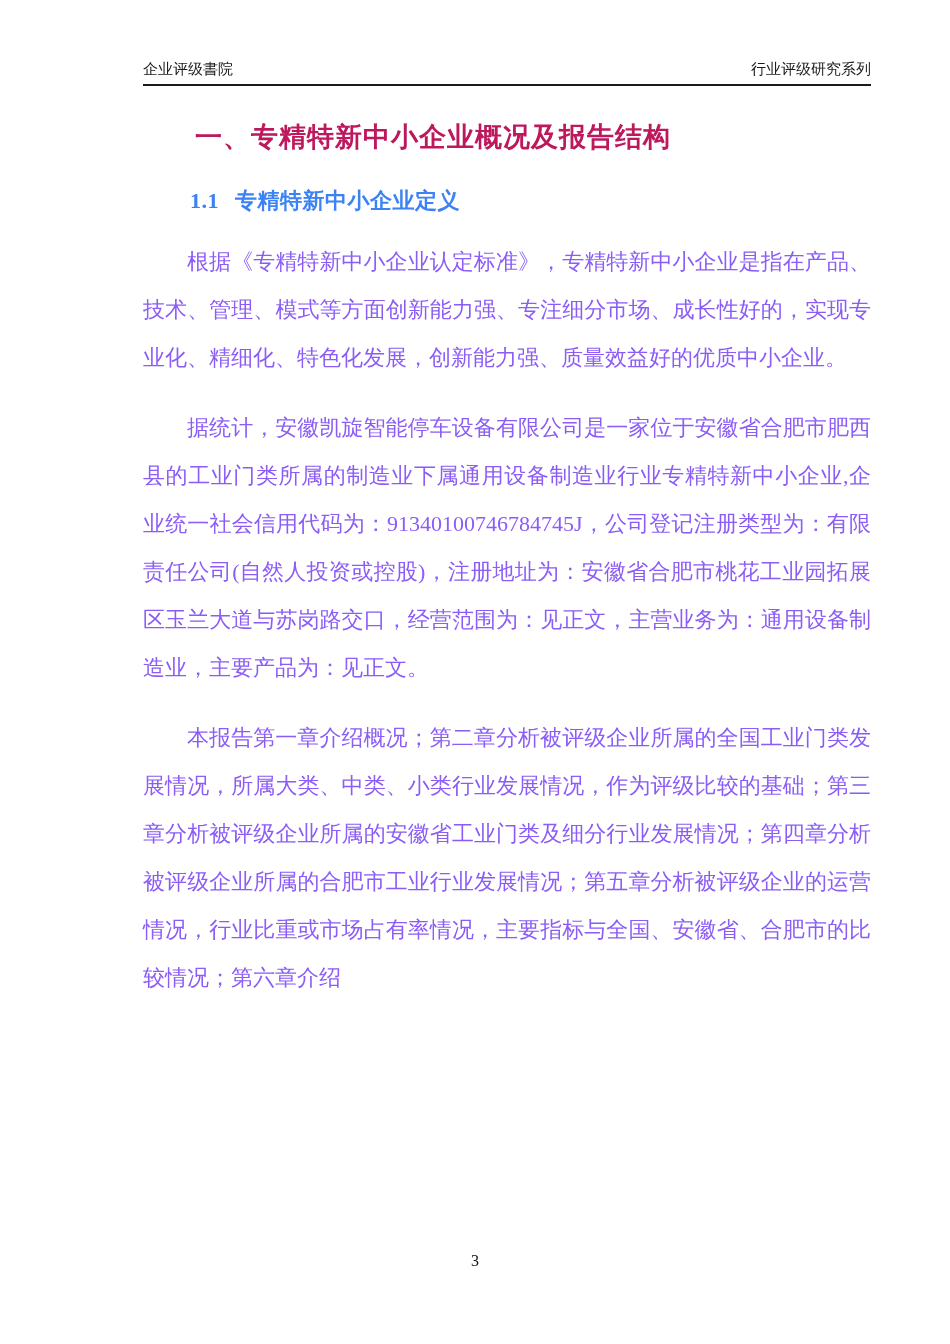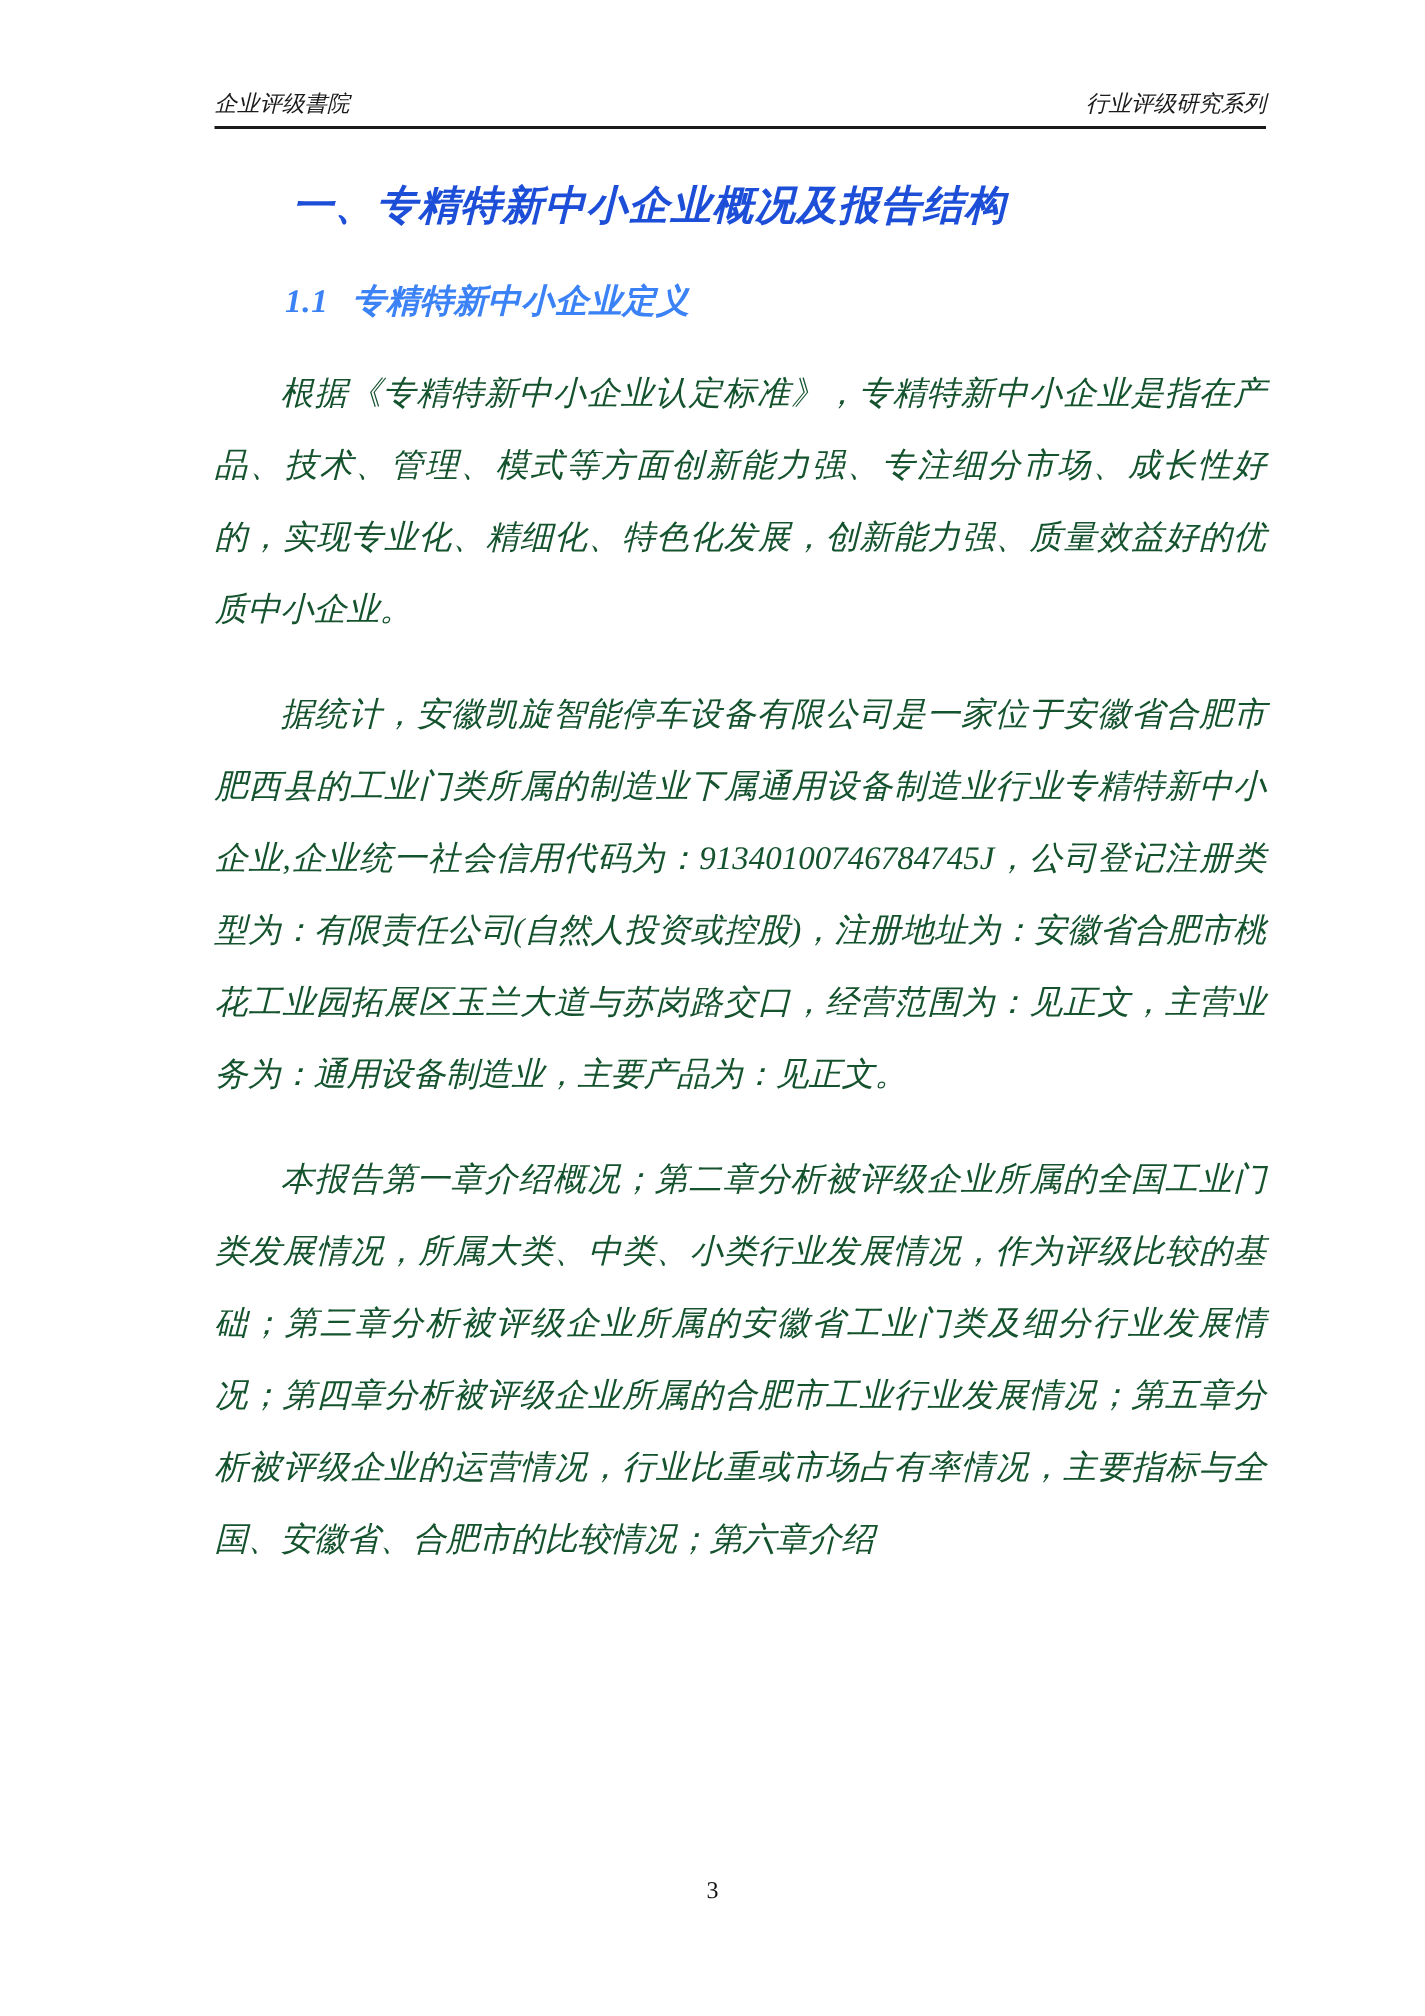--- a/index.html
+++ b/index.html
@@ -6,41 +6,40 @@
   html, body { background: #ffffff; }
   .page {
     position: relative;
     width: 950px;
     height: 1344px;
     background: #ffffff;
     color: #111111;
     overflow: hidden;
   }
   .content {
-    padding: 60px 106px 0 143px;
-    font-style: italic;
+    padding: 60px 79px 0 143px;
   }
   .doc-header {
     display: flex;
     justify-content: space-between;
     align-items: flex-end;
     border-bottom: 2px solid #1a1a1a;
     padding-bottom: 5px;
     font-family: "Liberation Sans", "DejaVu Sans", sans-serif;
     font-size: 15px;
     color: #1a1a1a;
   }
   .chapter-title {
     margin-top: 33px;
     padding-left: 52px;
     font-family: "Liberation Sans", "DejaVu Sans", sans-serif;
     font-weight: bold;
     font-size: 27px;
     letter-spacing: 1px;
-    color: #1d4ed8;
+    color: #be185d;
   }
   .section-heading {
     margin-top: 31px;
     padding-left: 47px;
     font-size: 22px;
     font-weight: bold;
     color: #3b82f6;
     letter-spacing: 0.5px;
   }
   .section-heading .sec-num {
@@ -51,21 +50,21 @@
     font-family: "Liberation Sans", "DejaVu Sans", sans-serif;
   }
   .para {
     margin-top: 22px;
     font-family: "Liberation Serif", "DejaVu Serif", serif;
     font-size: 22px;
     line-height: 48px;
     text-align: justify;
     text-justify: inter-ideograph;
     text-indent: 2em;
-    color: #14532d;
+    color: #8b5cf6;
   }
   .page-number {
     position: absolute;
     bottom: 74px;
     left: 0;
     right: 0;
     text-align: center;
     font-family: "Liberation Serif", "DejaVu Serif", serif;
     font-size: 16px;
     color: #111111;

